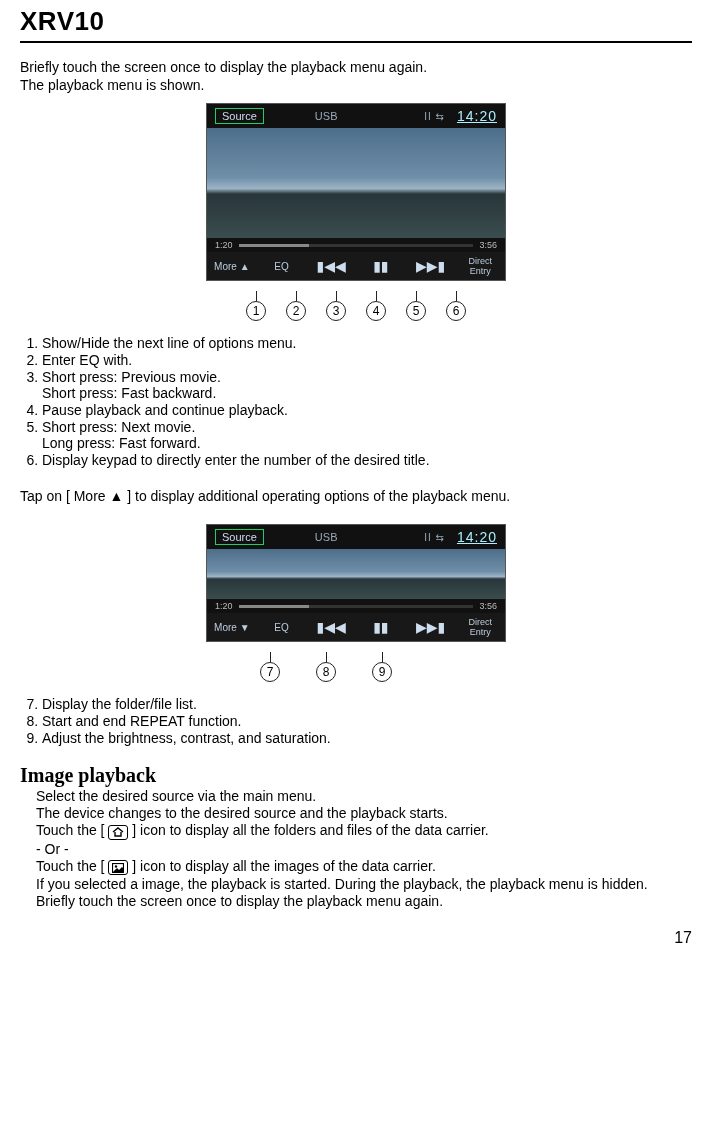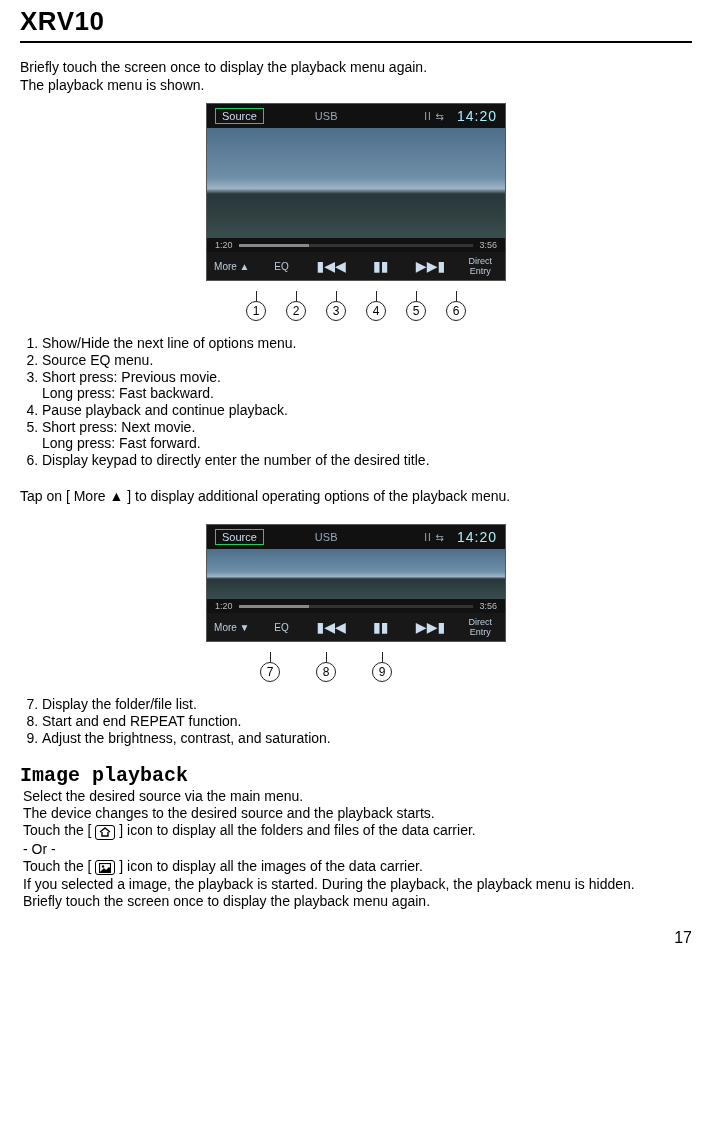--- a/index.html
+++ b/index.html
@@ -45,21 +45,21 @@
   }
   .source-box {
     border: 1px solid #2c6;
     color: #cde;
     padding: 1px 6px;
     margin-right: 6px;
     font-size: 11px;
   }
   .top-label { color: #9ab; margin-right: auto; margin-left: 45px; }
   .top-icons { color: #9ab; font-size: 10px; margin-right: 12px; letter-spacing: 1px;}
-  .top-time { color: #aef; font-size: 14px; letter-spacing: 1px;}
+  .top-time { color: #aef; font-size: 14px; letter-spacing: 1px; text-decoration: underline;}
   .videoarea {
     height: 110px;
     background: linear-gradient(to bottom, #4d6e8a 0%, #6f8ea8 45%, #9db4c6 55%, #283639 60%, #3a4d4e 100%);
     position: relative;
   }
   .videoarea.small { height: 50px; }
   .progress-row {
     display: flex;
     align-items: center;
     padding: 2px 8px;
@@ -79,21 +79,20 @@
     left: 0; top: 0; bottom: 0;
     width: 30%;
     background: #888;
   }
   .ctrlrow {
     display: flex;
     align-items: center;
     padding: 4px 0;
     background: #181818;
     font-size: 10px;
-    justify-content: flex-end;
   }
   .ctrlcell {
     flex: 1;
     text-align: center;
     color: #bcd;
   }
   .ctrlcell .ico { font-size: 14px; color: #cde; }
   .ctrlcell .small { font-size: 9px; line-height: 10px; }
   .ctrlrow.second { border-top: 1px solid #333; }
   .ctrlrow.second .ctrlcell { color: #8aa; }
@@ -130,23 +129,23 @@
   }
   ol.numlist li { margin: 1px 0; }
   ol.numlist li .sub {
     display: block;
   }
   .para { margin: 20px 0; }
   .section-h {
     font-size: 20px;
     font-weight: 700;
     margin-top: 18px;
-    font-family: Liberation Mono, monospace;
-  }
-  .flow p { margin: 1px 3px; }
+    font-family: Liberation Serif, serif;
+  }
+  .flow p { margin: 1px 16px; }
   .inline-icon {
     display: inline-flex;
     align-items: center;
     justify-content: center;
     border: 1.3px solid #000;
     border-radius: 3px;
     padding: 0 3px;
     height: 15px;
     vertical-align: -2px;
     font-size: 10px;
@@ -217,24 +216,24 @@
       </div>
     <div class="circ-wrap">
         <div class="circ-line"></div>
         <div class="circ">6</div>
       </div>
   </div>
 </div>
 
 <ol class="numlist">
   <li>Show/Hide the next line of options menu.</li>
-  <li>Source EQ menu.</li>
+  <li>Enter EQ with.</li>
   <li>
     <span>Short press: Previous movie.</span>
-    <span class="sub">Long press: Fast backward.</span>
+    <span class="sub">Short press: Fast backward.</span>
   </li>
   <li>Pause playback and continue playback.</li>
   <li>
     <span>Short press: Next movie.</span>
     <span class="sub">Long press: Fast forward.</span>
   </li>
   <li>Display keypad to directly enter the number of the desired title.</li>
 </ol>
 
 <p class="para">Tap on [ More ▲ ] to display additional operating options of the playback menu.</p>

